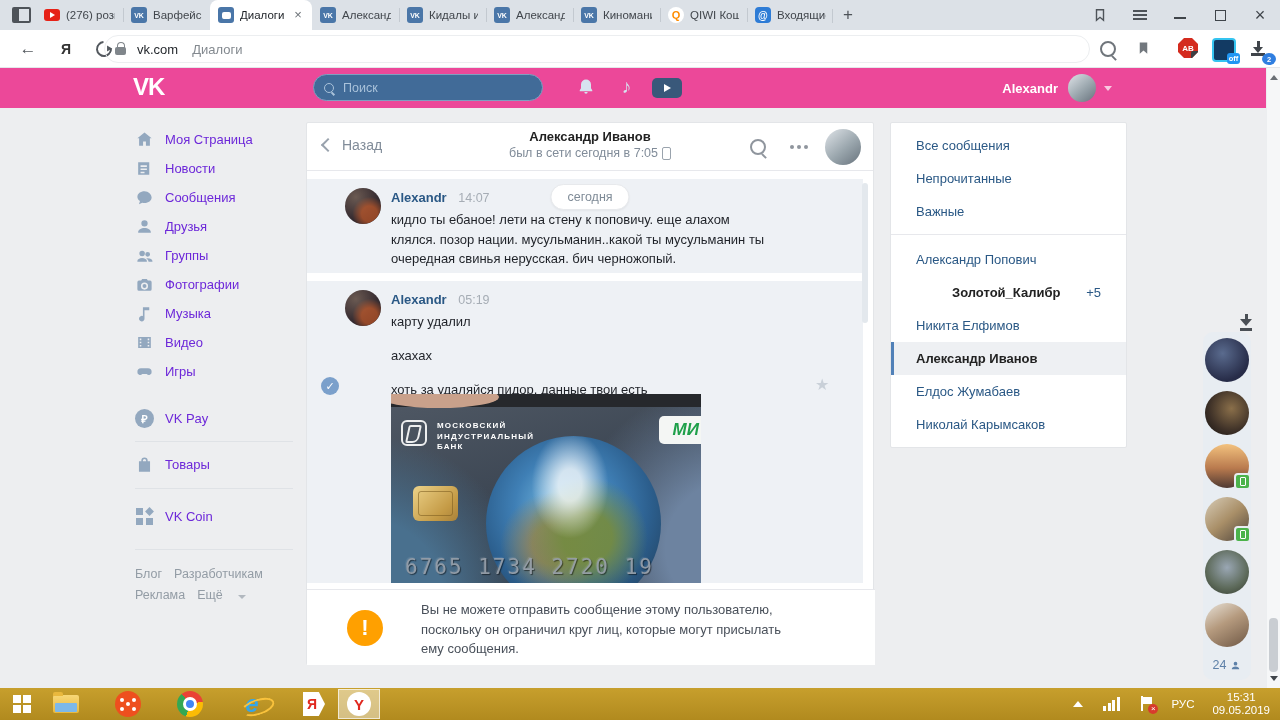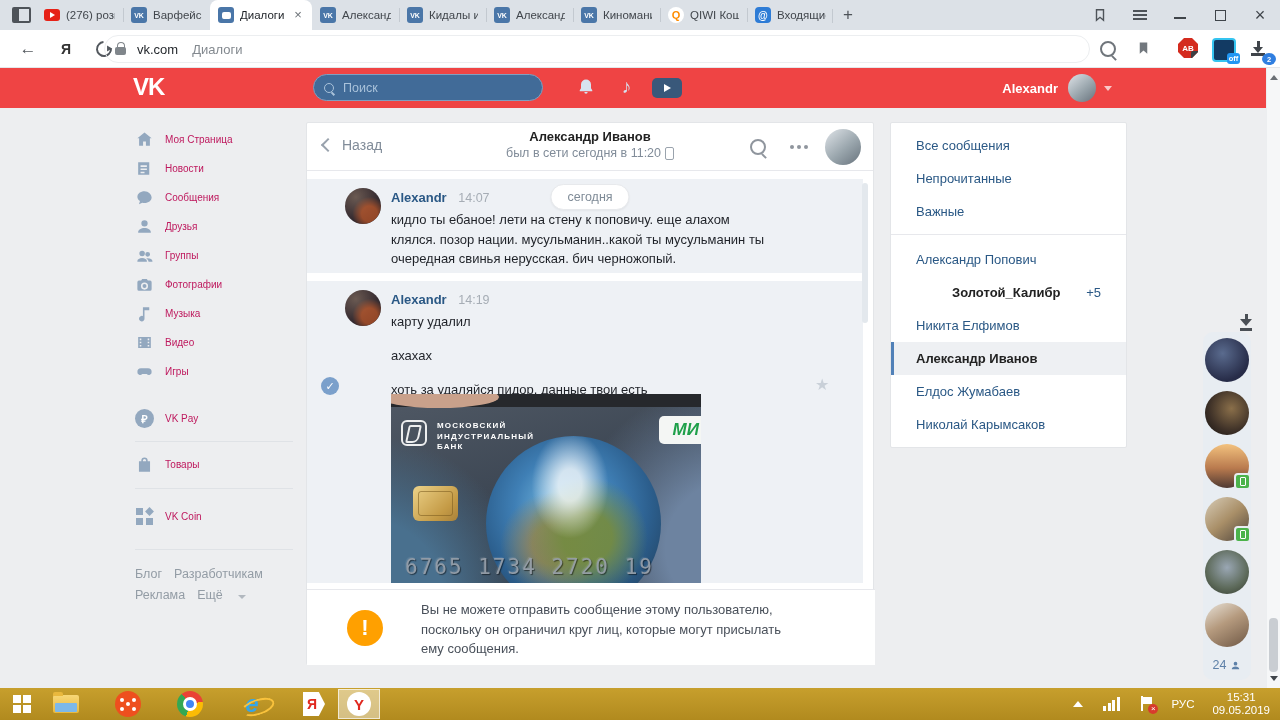--- a/index.html
+++ b/index.html
@@ -74,21 +74,21 @@
   .proxy{left:1212px;background:#123a63;border:2px solid #35c4f0;}
   .proxy .badge{background:#2196f3;border-radius:3px;}
   .dlbtn{left:1248px;}
   .dlbtn .arr{position:relative;width:14px;height:14px;display:block;}
   .dlbtn .arr::before{content:"";position:absolute;left:6px;top:0;width:2.5px;height:8px;background:#3f444a;}
   .dlbtn .arr::after{content:"";position:absolute;left:2px;top:6px;border:5px solid transparent;border-top:6px solid #3f444a;}
   .dlbtn .base{position:absolute;left:3px;top:15px;width:14px;height:2.5px;background:#3f444a;}
   .dlbtn .badge{background:#2f7ee0;border-radius:50%;width:12px;height:12px;right:-8px;bottom:-7px;}
 
   
-  .vkhead{position:absolute;left:0;top:68px;width:1280px;height:40px;background:#ef4444;}
+  .vkhead{position:absolute;left:0;top:68px;width:1280px;height:40px;background:#ec4899;}
   .vklogo{position:absolute;left:133px;top:5px;color:#fff;font-size:24px;font-weight:800;letter-spacing:-1px;}
   .vklogo::after{content:"VK";}
   .vksearch{position:absolute;left:313px;top:6px;width:230px;height:27px;background:#416b98;border:1px solid #7f9fc0;
     border-radius:14px;display:flex;align-items:center;padding-left:10px;box-sizing:border-box;}
   .vksearch .lens{width:8px;height:8px;border:1.5px solid #a9c2da;border-radius:50%;position:relative;margin-right:7px;}
   .vksearch .lens::after{content:"";position:absolute;left:7px;top:8px;width:1.5px;height:4px;background:#a9c2da;transform:rotate(-45deg);}
   .vksearch input{background:transparent;border:none;outline:none;color:#dfeaf5;font-size:12.5px;width:170px;font-family:inherit;}
   .vksearch input::placeholder{color:#a9c2da;}
   .hico{position:absolute;top:9px;color:#d7e3f0;}
   .hbell{left:576px;}.hbell svg{width:20px;height:20px;fill:#d7e3f0;}
@@ -107,21 +107,21 @@
   .lnav{position:absolute;left:135px;top:17px;width:158px;}
   .nitem{height:29px;display:flex;align-items:center;position:relative;cursor:pointer;}
   .nico{width:19px;height:19px;fill:#93a8bf;flex:none;}
   .nglyph{width:19px;height:19px;border-radius:50%;background:#93a8bf;color:#fff;font-size:11px;font-weight:bold;
     display:flex;align-items:center;justify-content:center;flex:none;}
   .nglyph::after{content:"₽";}
   .coinic{width:19px;height:19px;position:relative;flex:none;}
   .coinic::before{content:"";position:absolute;left:1px;top:1px;width:7px;height:7px;background:#93a8bf;
     box-shadow:0 10px 0 #93a8bf,10px 10px 0 #93a8bf;}
   .coinic::after{content:"";position:absolute;left:11px;top:1px;width:7px;height:7px;background:#93a8bf;transform:rotate(45deg) scale(.9);}
-  .nlabel{font-size:10px;color:#be185d;margin-left:11px;}
+  .nlabel{font-size:13px;color:#6d28d9;margin-left:11px;}
   .nbadge{position:absolute;right:-135px;top:3px;width:24px;height:22px;background:#e1e5eb;border-radius:5px;
     color:#5b6b7d;font-size:12px;display:flex;align-items:center;justify-content:center;}
   .ndiv{height:1px;background:#dfe2e6;width:158px;}
   .lfoot{font-size:12.5px;color:#939ca5;line-height:21px;width:190px;}
   .lfoot a{color:#939ca5;text-decoration:none;margin-right:12px;white-space:nowrap;}
   .lfoot .chev{display:inline-block;width:0;height:0;border-left:4px solid transparent;border-right:4px solid transparent;border-top:4px solid #b2b8bf;margin-left:3px;}
 
   
   .chatcard{position:absolute;left:306px;top:14px;width:568px;height:543px;background:#fff;border:1px solid #e3e5e8;box-sizing:border-box;border-radius:2px;}
   .chhead{position:absolute;left:0;top:0;width:100%;height:48px;border-bottom:1px solid #e7e8ec;box-sizing:border-box;}
@@ -460,21 +460,21 @@
 
     <div class="chatcard">
       <div class="chhead">
         <div class="chback">
           <span class="lt"></span>
           <span>Назад</span>
         </div>
         <div class="chtitle">
           <div class="tname">Александр Иванов</div>
           <div class="tstatus">
-            <span>был в сети сегодня в 11:20</span>
+            <span>был в сети сегодня в 7:05</span>
             <span class="phoneic"></span>
           </div>
         </div>
         <span class="chsearch"></span>
         <span class="chmore"></span>
         <span class="avatar av-user chav"></span>
       </div>
 
       <div class="mblock" style="top:56px;height:94px;"></div>
       <div class="datepill">сегодня</div>
@@ -486,21 +486,21 @@
       <div class="msgtext" style="left:84px;top:87px;">
         <div>кидло ты ебаное! лети на стену к поповичу. еще алахом</div>
         <div>клялся. позор нации. мусульманин..какой ты мусульманин ты</div>
         <div>очередная свинья нерусская. бич черножопый.</div>
       </div>
 
       <div class="mblock" style="top:158px;height:302px;"></div>
       <span class="msgav av-sender" style="left:38px;top:167px;"></span>
       <div class="msghead" style="left:84px;top:169px;">
         <span class="mauthor">Alexandr</span>
-        <span class="mtime">14:19</span>
+        <span class="mtime">05:19</span>
       </div>
       <div class="msgtext" style="left:84px;top:189px;">карту удалил</div>
       <div class="msgtext" style="left:84px;top:223px;">ахахах</div>
       <div class="msgtext" style="left:84px;top:257px;">хоть за удаляйся пидор, данные твои есть</div>
       <span class="mcheck"></span>
       <span class="mstar"></span>
 
       <div class="cardphoto">
         <div class="cp-face"></div>
         <div class="cp-earth"></div>

